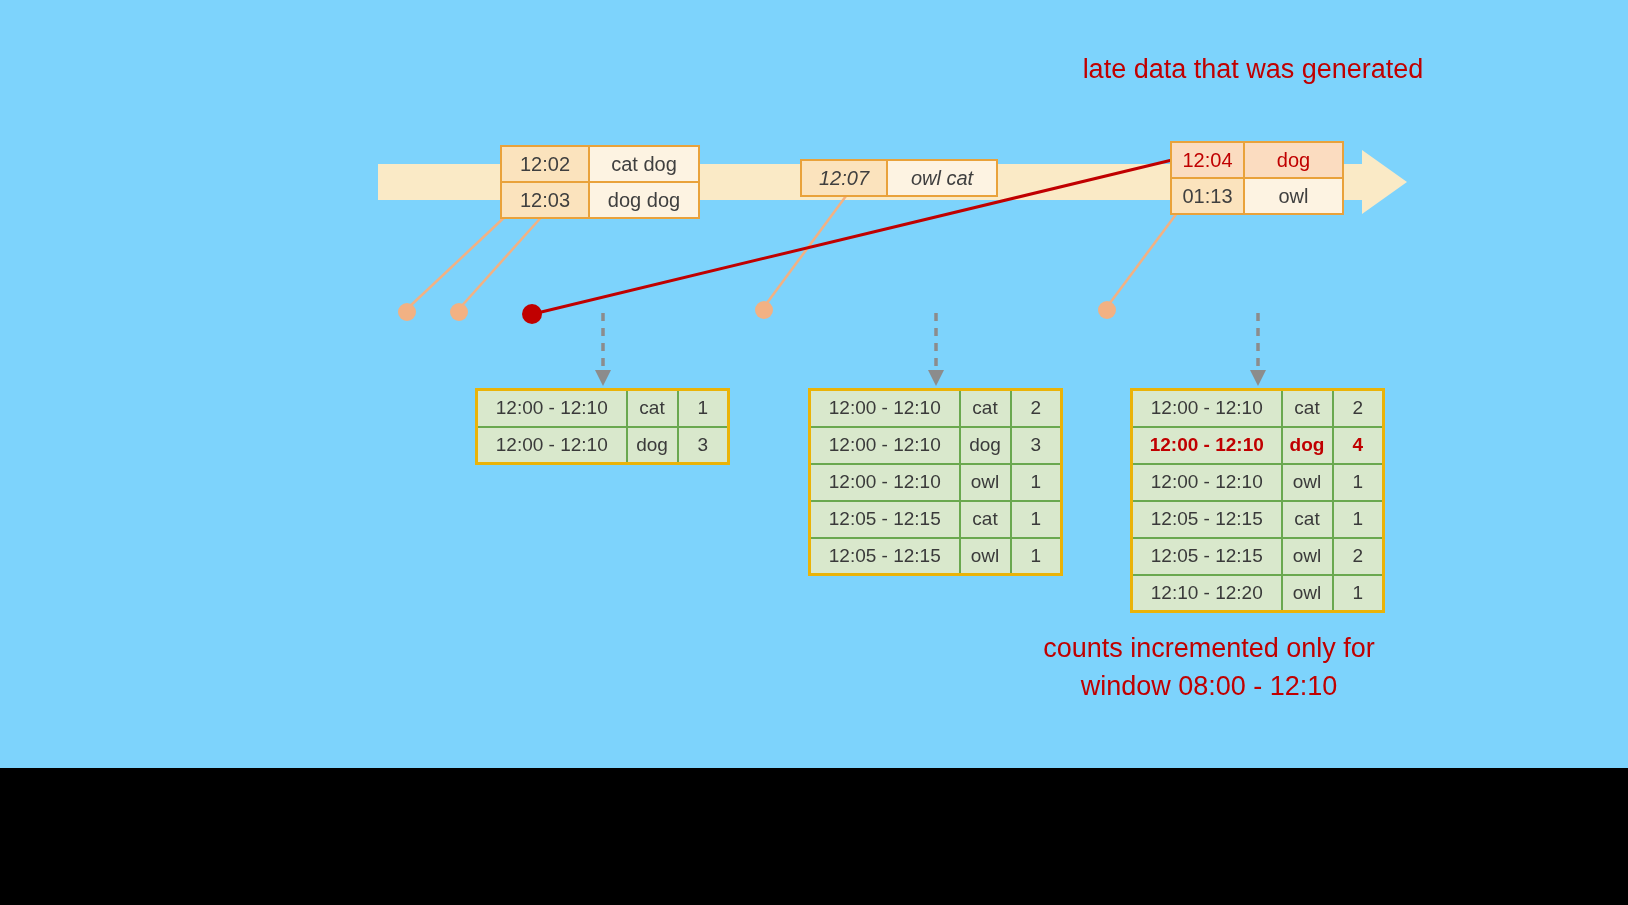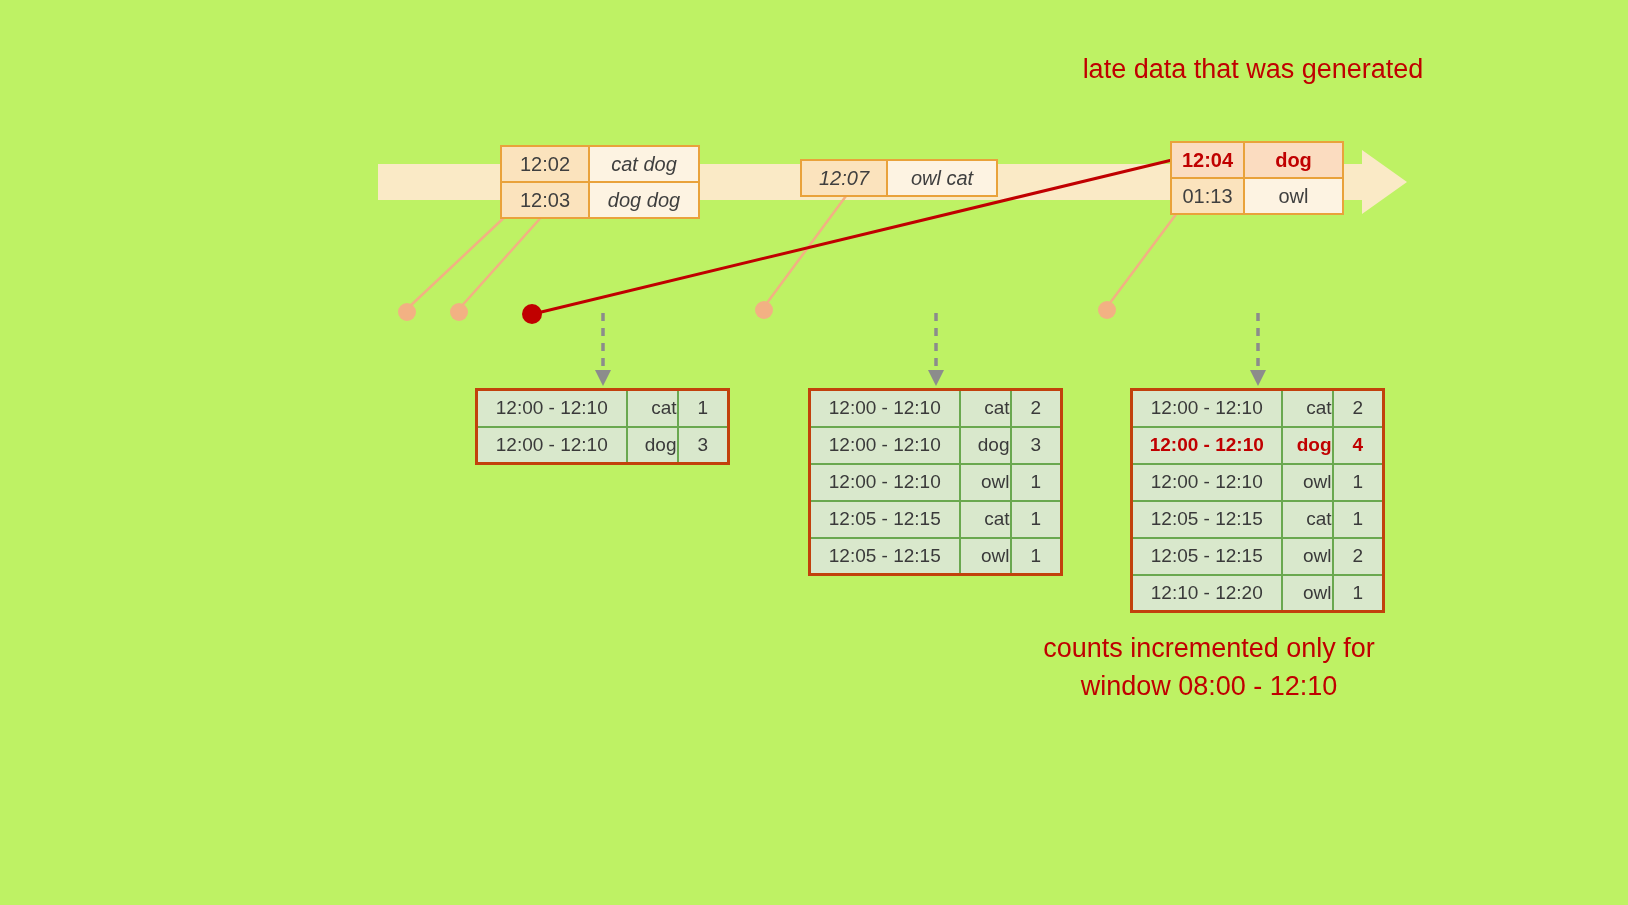--- a/index.html
+++ b/index.html
@@ -1,21 +1,21 @@
 <!DOCTYPE html>
 <html><head>
 <meta charset="utf-8">
 <style>
   * { margin: 0; padding: 0; box-sizing: border-box; }
   html, body { background: #000000; }
   #canvas {
     position: relative;
     width: 1628px;
-    height: 905px;
-    background: #bef264;
+    height: 768px;
+    background: #7dd3fc;
     overflow: hidden;
     font-family: "Liberation Sans", sans-serif;
   }
   .svg-layer { position: absolute; left: 0; top: 0; width: 1628px; height: 905px; }
 
   
   .annotation {
     position: absolute;
     width: 470px;
     color: #c00000;
@@ -35,48 +35,48 @@
   table.event-box td {
     border: 2px solid #e9a23b;
     height: 36px;
     text-align: center;
     vertical-align: middle;
     font-size: 20px;
     color: #3f3f3f;
   }
   table.event-box td.time-cell { background: #fbe3bd; }
   table.event-box td.word-cell { background: #fdf3e2; }
-  table.event-box tr.late-row td { background: #fbdcc0; color: #c00000; font-weight: bold; margin-left: 15px; }
+  table.event-box tr.late-row td { background: #fbdcc0; color: #c00000; font-weight: normal; margin-left: 15px; }
   #event-box-1 { left: 500px; top: 145px; }
   #event-box-1 td.time-cell { width: 88px; }
-  #event-box-1 td.word-cell { width: 110px; font-style: italic; }
+  #event-box-1 td.word-cell { width: 110px; }
   #event-box-2 { left: 800px; top: 159px; font-style: italic; }
   #event-box-2 td.time-cell { width: 86px; }
   #event-box-2 td.word-cell { width: 110px; margin-left: 32px; }
   #event-box-3 { left: 1170px; top: 141px; }
   #event-box-3 td.time-cell { width: 73px; }
   #event-box-3 td.word-cell { width: 99px; }
 
   
   table.result-table {
     position: absolute;
     border-collapse: collapse;
-    border: 3px solid #c2410c;
+    border: 3px solid #eab308;
   }
   table.result-table td {
     border: 2px solid #6aa84f;
     background: #d9e8cc;
     height: 37px;
     text-align: center;
     vertical-align: middle;
     font-size: 19px;
     color: #3a3a3a;
   }
   table.result-table td.col-window { width: 150px; }
-  table.result-table td.col-word { width: 51px; text-align: right; }
+  table.result-table td.col-word { width: 51px; }
   table.result-table td.col-count { width: 51px; }
   table.result-table tr.late-row td { color: #c00000; font-weight: bold; }
   #result-table-1 { left: 475px; top: 388px; }
   #result-table-2 { left: 808px; top: 388px; }
   #result-table-3 { left: 1130px; top: 388px; }
 </style>
 </head>
 <body>
 
 <div id="canvas">

